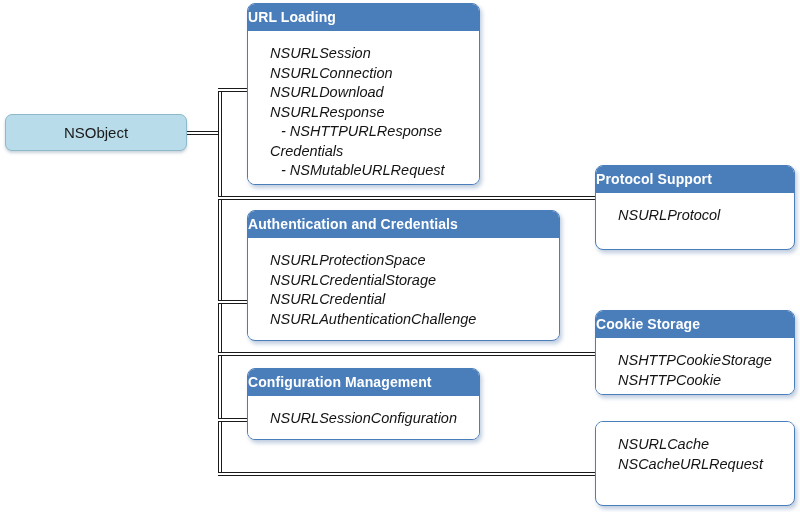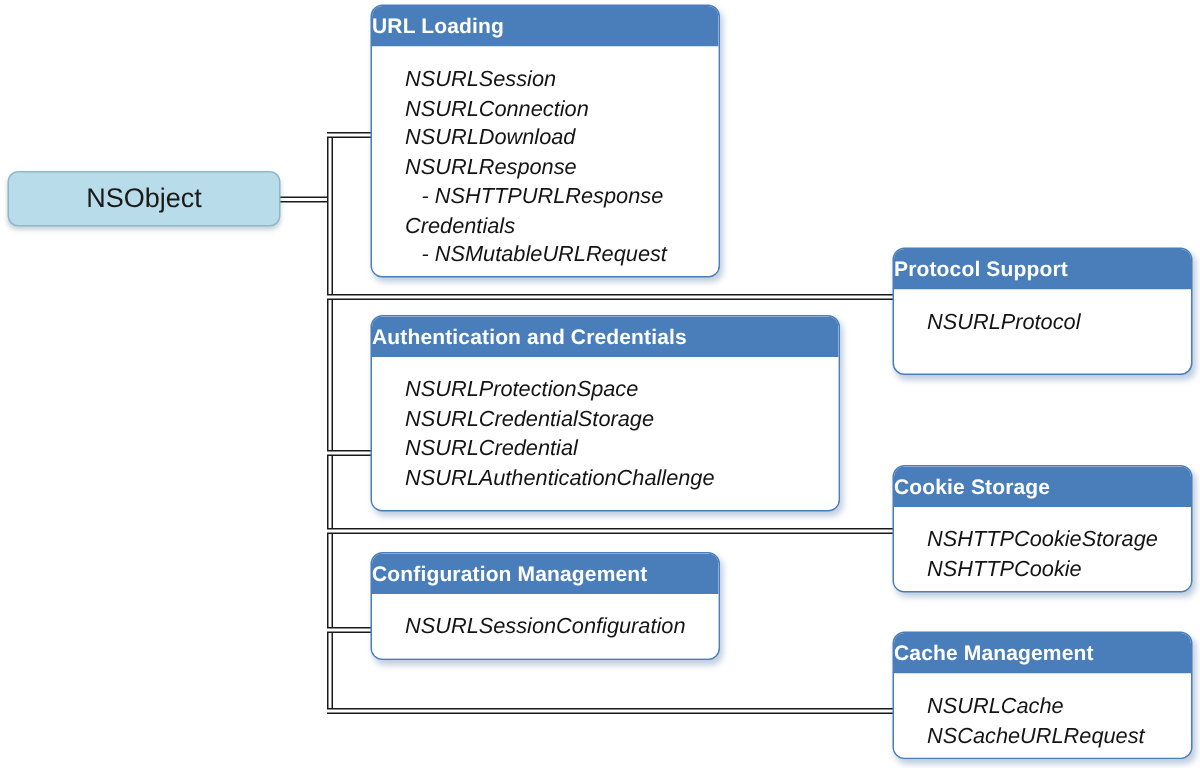--- a/index.html
+++ b/index.html
@@ -39,21 +39,21 @@
   .root-node {
     position: absolute;
     box-sizing: border-box;
     background: #b8dcea;
     border: 1px solid #8fb9c9;
     border-radius: 7px;
     display: flex;
     align-items: center;
     justify-content: center;
     color: #1a1a1a;
-    font-size: 18px;
+    font-size: 15px;
     box-shadow: 0 2px 3px rgba(80,110,140,0.30);
     text-align: right;
   }
 
   
   .group {
     position: absolute;
     box-sizing: border-box;
     border-radius: 8px;
     background: #ffffff;
@@ -150,20 +150,19 @@
   </div>
 
   <div class="group" style="left:247px; top:368px; width:233px; height:72px;">
     <div class="group-header">Configuration Management</div>
     <div class="group-body">
       <div class="item">NSURLSessionConfiguration</div>
     </div>
   </div>
 
   <div class="group" style="left:595px; top:421px; width:200px; height:85px;">
-    <div class="group-header">Cache Management</div>
     <div class="group-body">
       <div class="item">NSURLCache</div>
       <div class="item">NSCacheURLRequest</div>
     </div>
   </div>
 
 </div>
 
 </body></html>

